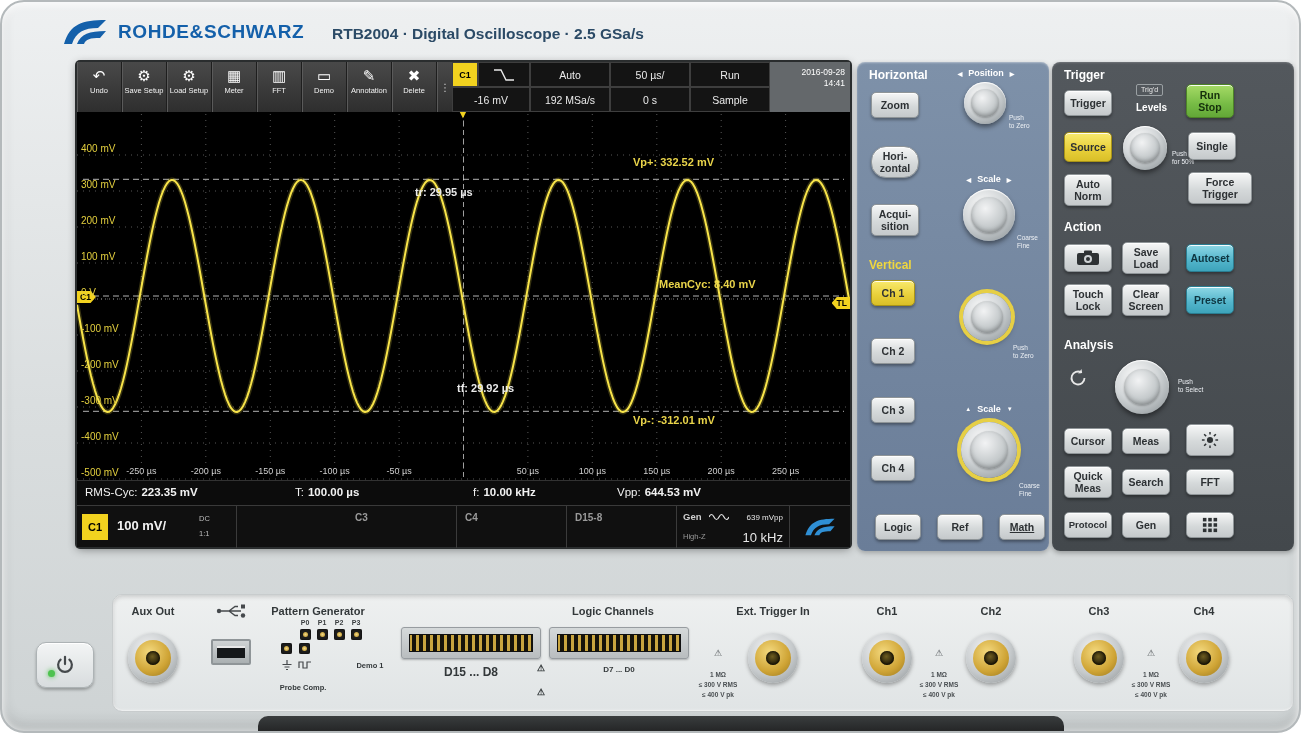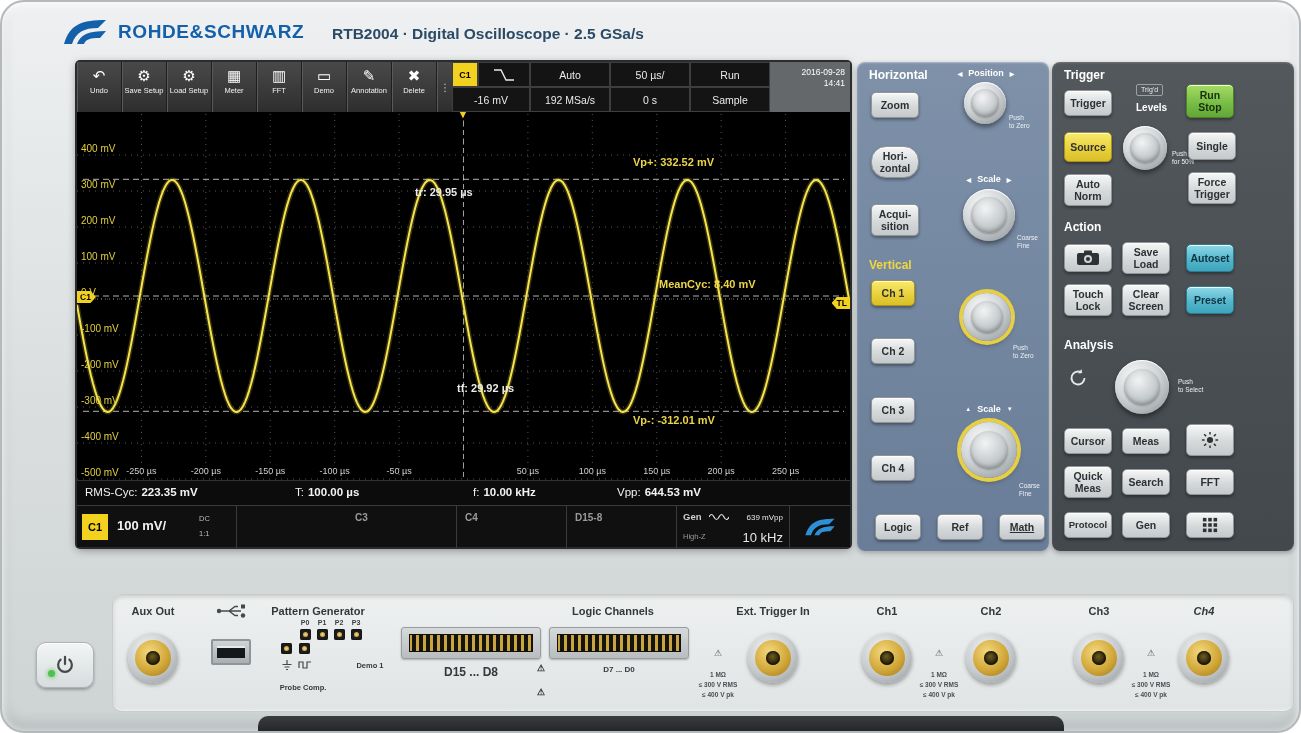--- a/index.html
+++ b/index.html
@@ -304,21 +304,21 @@
     <span class="lev" style="left:84px;top:40px;">Levels</span>
     <div class="pbtn green" style="left:134px;top:22px;width:48px;height:34px;">Run
 Stop</div>
     <div class="pbtn yellow" style="left:12px;top:70px;width:48px;height:30px;">Source</div>
     <div class="knob" style="left:71px;top:64px;width:44px;height:44px;"></div>
     <div class="hint" style="left:120px;top:88px;width:42px;">Push
 for 50%</div>
     <div class="pbtn" style="left:136px;top:70px;width:48px;height:28px;">Single</div>
     <div class="pbtn" style="left:12px;top:112px;width:48px;height:32px;">Auto
 Norm</div>
-    <div class="pbtn" style="left:136px;top:110px;width:48px;height:32px;">Force
+    <div class="pbtn" style="left:136px;top:110px;width:64px;height:32px;">Force
 Trigger</div>
 
     <span class="ptitle" style="left:12px;top:158px;">Action</span>
     <div class="pbtn" style="left:12px;top:182px;width:48px;height:28px;">
       <svg width="24" height="16" viewBox="0 0 24 16">
         <rect x="1" y="3" width="22" height="12" rx="2" fill="#2e3234"></rect>
         <rect x="8" y="0.5" width="8" height="4" rx="1" fill="#2e3234"></rect>
         <circle cx="12" cy="9" r="4" fill="#cfd3d5"></circle>
         <circle cx="12" cy="9" r="2" fill="#2e3234"></circle>
       </svg>
@@ -439,21 +439,21 @@
     </div>
     <div class="bnc" style="left:635px;top:38px;"></div>
 
     <div id="ch-connectors">
         <span class="clabel" style="left: 734px; top: 10px; width: 80px;">Ch1</span>
         <div class="bnc" style="left: 749px; top: 38px;"></div>
         <span class="clabel" style="left: 838px; top: 10px; width: 80px;">Ch2</span>
         <div class="bnc" style="left: 853px; top: 38px;"></div>
         <span class="clabel" style="left: 946px; top: 10px; width: 80px;">Ch3</span>
         <div class="bnc" style="left: 961px; top: 38px;"></div>
-        <span class="clabel" style="left: 1051px; top: 10px; width: 80px; font-style: italic;">Ch4</span>
+        <span class="clabel" style="left: 1051px; top: 10px; width: 80px;">Ch4</span>
         <div class="bnc" style="left: 1066px; top: 38px;"></div>
       </div>
     <div class="warn" style="left:798px;top:42px;width:56px;">
       <span class="tri">⚠</span>
       <span>1 MΩ
 ≤ 300 V RMS
 ≤ 400 V pk</span>
     </div>
     <div class="warn" style="left:1010px;top:42px;width:56px;">
       <span class="tri">⚠</span>

